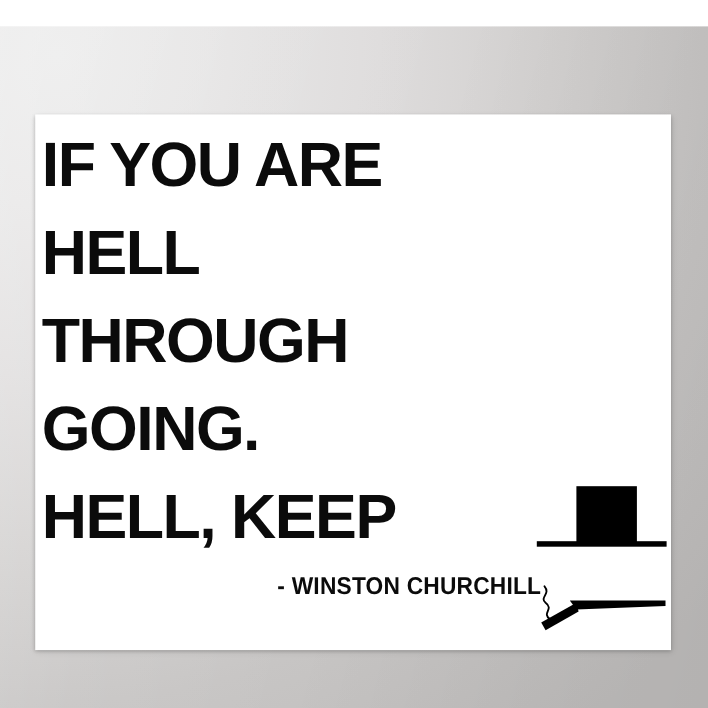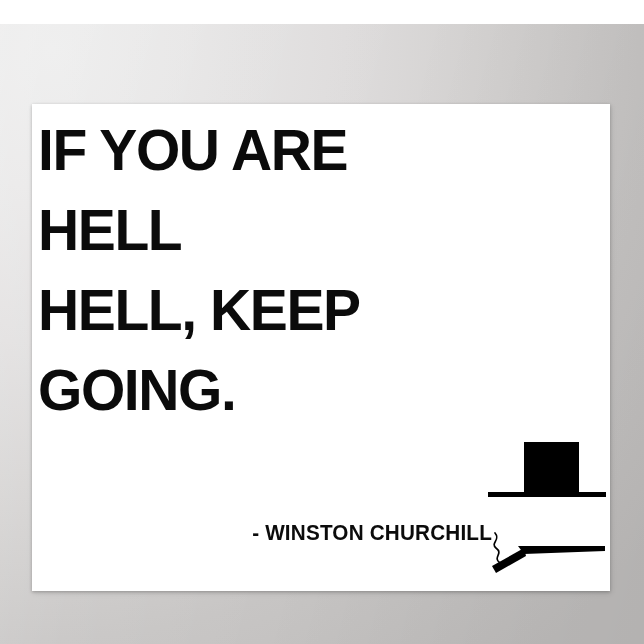--- a/index.html
+++ b/index.html
@@ -128,22 +128,23 @@
 </head>
 <body>
 
 <div id="stage">
 
   <div id="poster">
 
     <div id="quote">
       <span class="quote-line">IF YOU ARE</span>
       <span class="quote-line">HELL</span>
+      <span class="quote-line">THROUGH</span>
+      <span class="quote-line">GOING.</span>
       <span class="quote-line">HELL, KEEP</span>
-      <span class="quote-line">GOING.</span>
     </div>
 
     <div id="attribution">- WINSTON CHURCHILL</div>
 
     <div id="tophat">
       <div class="crown"></div>
       <div class="brim"></div>
     </div>
 
     <div id="cigar">

